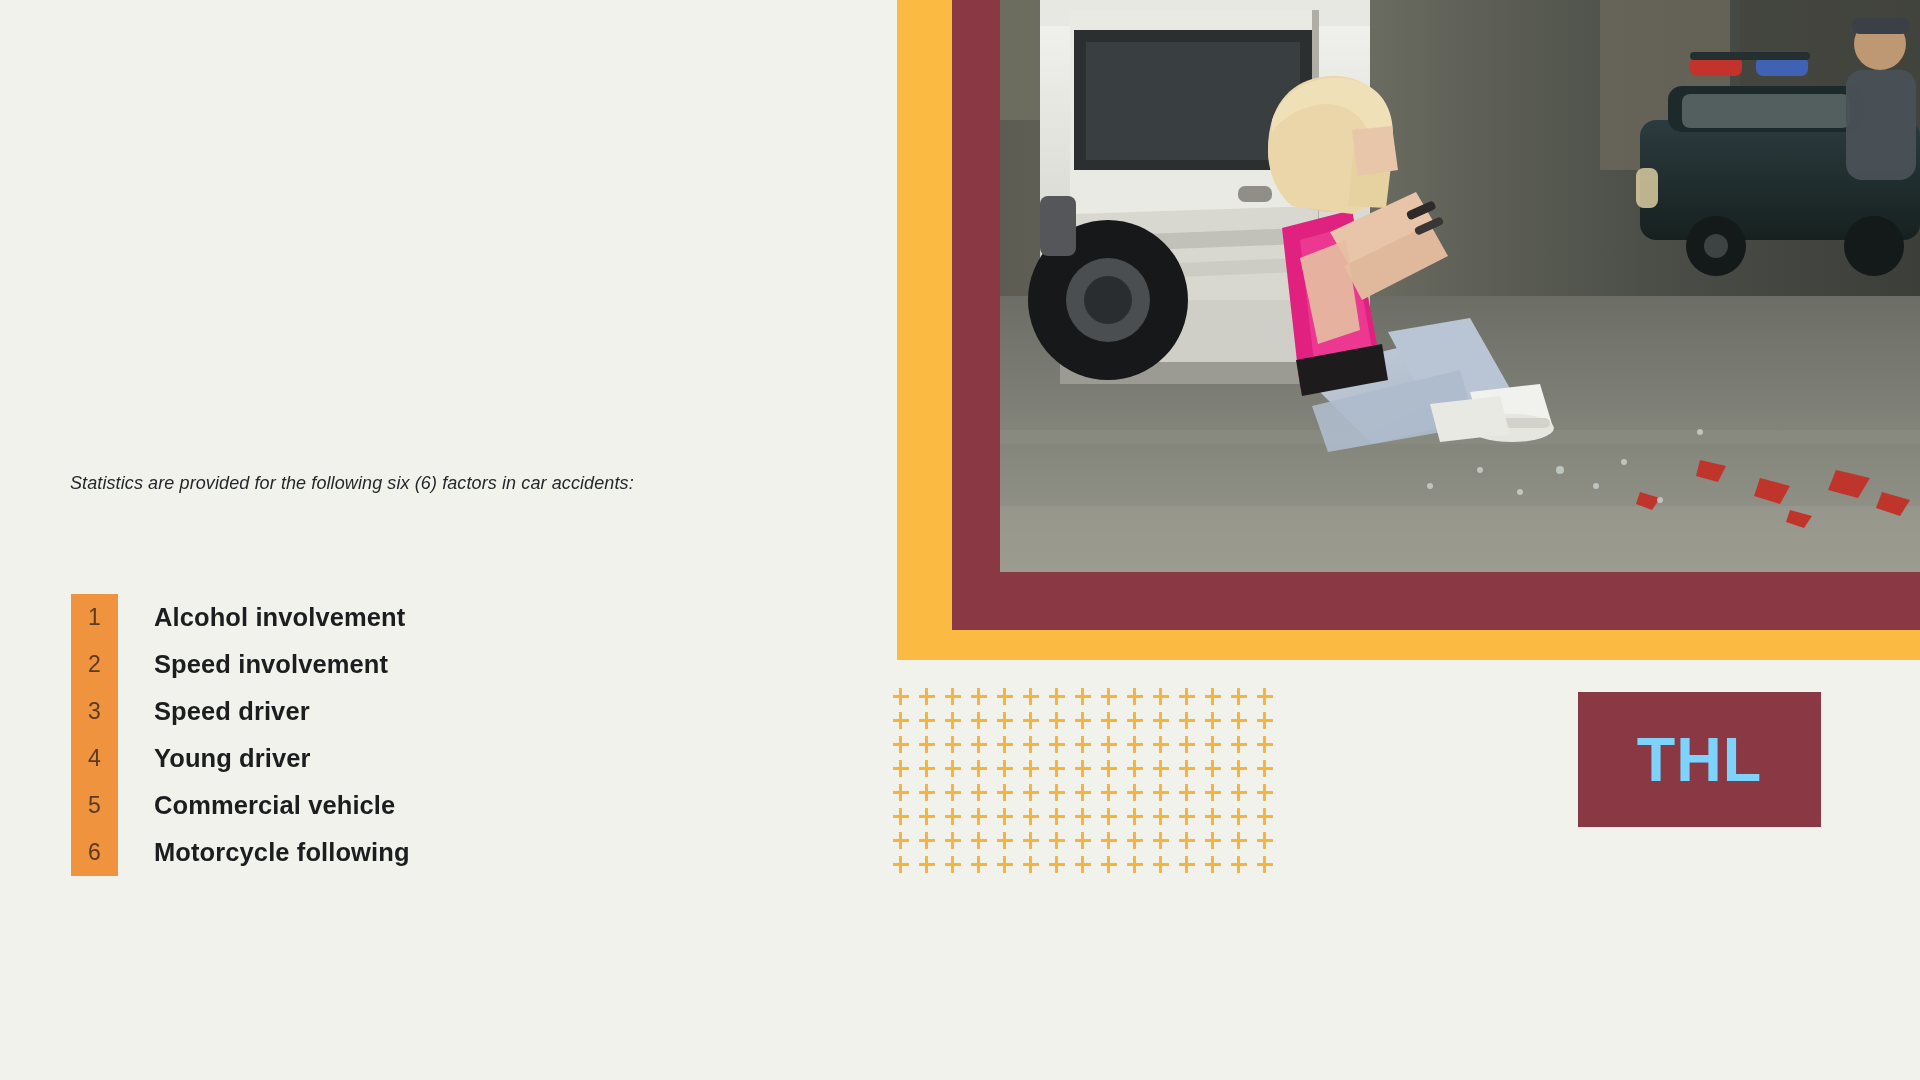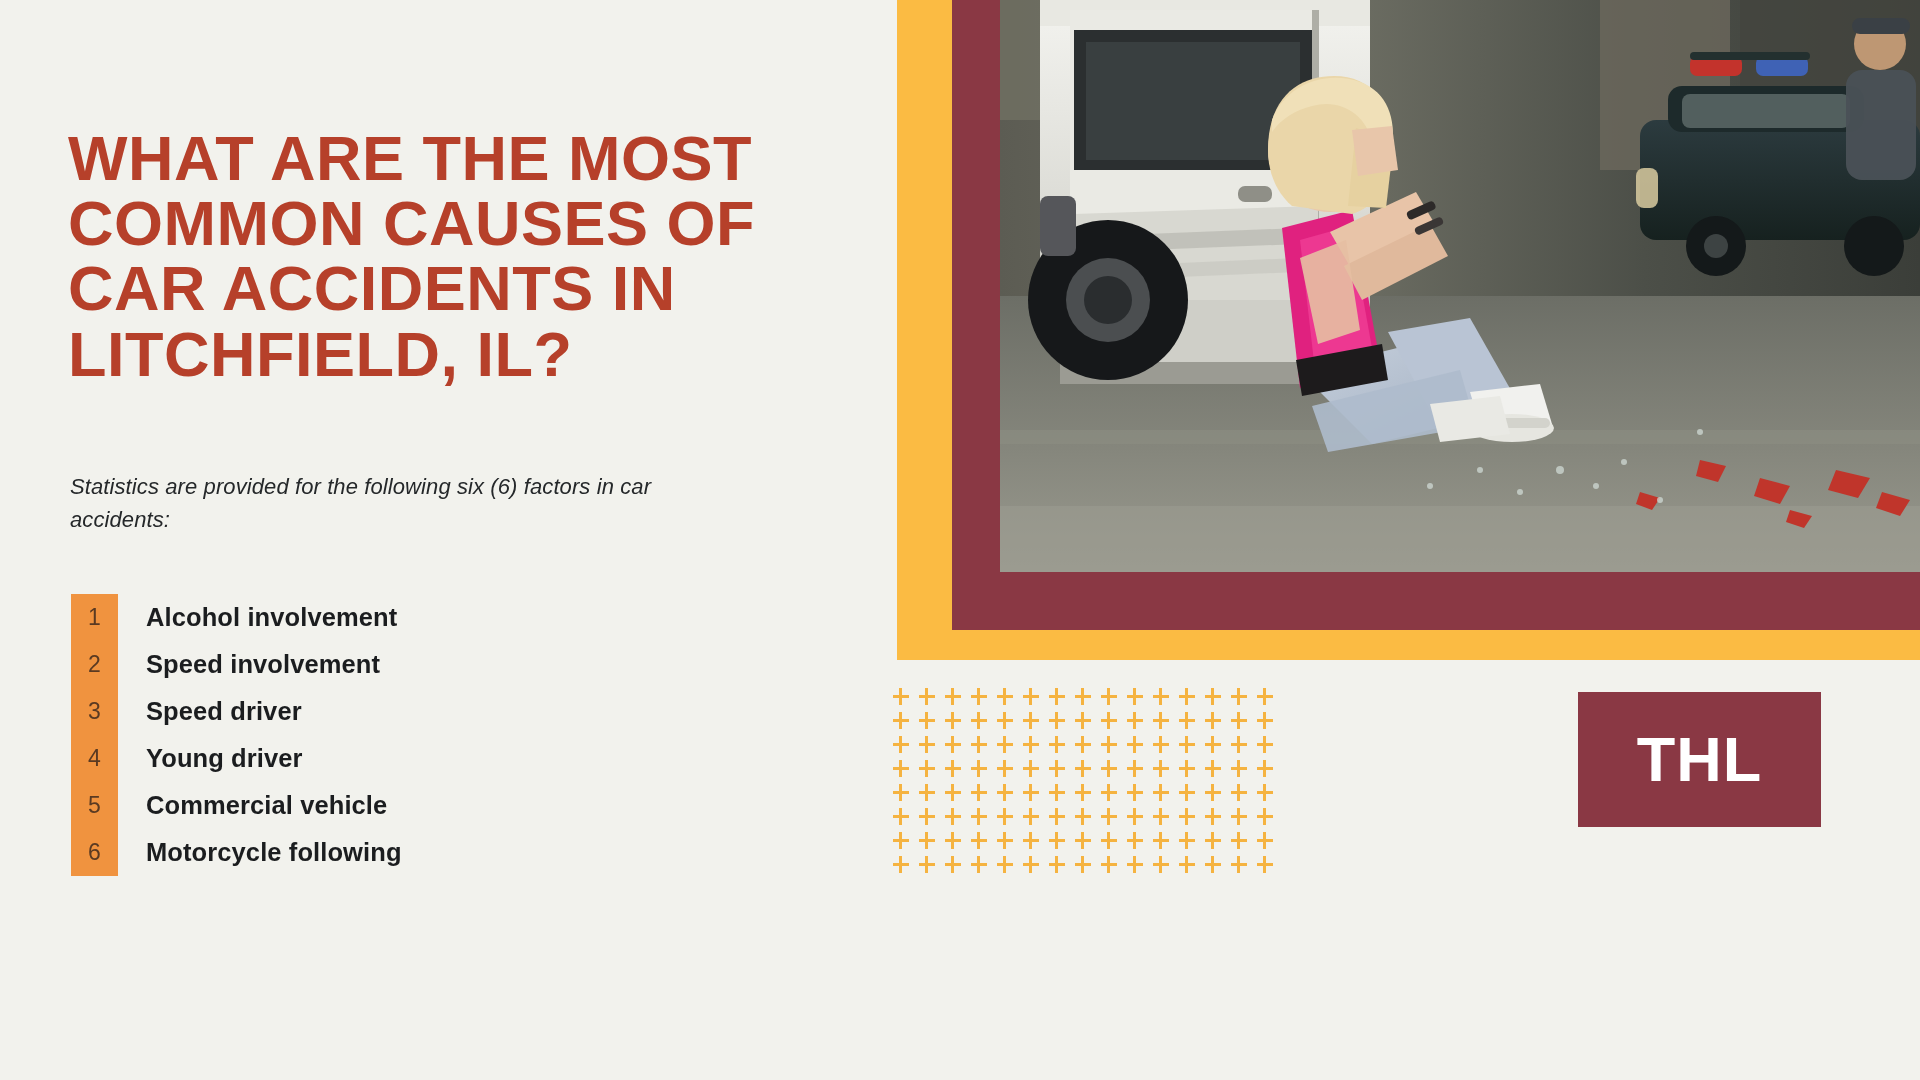--- a/index.html
+++ b/index.html
@@ -43,21 +43,21 @@
     letter-spacing: 0.5px;
     text-transform: uppercase;
   }
   .subtitle {
     position: absolute;
     left: 2px;
     top: 470px;
     width: 640px;
     margin: 0;
     color: #25282a;
-    font-size: 22px;
+    font-size: 18px;
     font-style: italic;
     line-height: 1.52;
     letter-spacing: 0.1px;
   }
 
   .factor-list {
     position: absolute;
     left: 3px;
     top: 594px;
     width: 700px;
@@ -80,21 +80,21 @@
     height: 47px;
     background: #f0933f;
     color: #5a3a22;
     font-size: 23px;
     font-weight: 400;
     line-height: 47px;
     text-align: center;
     font-family: "Liberation Sans", sans-serif;
   }
   .factor-label {
-    margin-left: 28px;
+    margin-left: 36px;
     color: #1b1d1f;
     font-size: 25.5px;
     font-weight: 700;
     letter-spacing: 0.1px;
     white-space: nowrap;
   }
 
   
   .photo-frame {
     position: absolute;
@@ -147,36 +147,35 @@
     left: 1578px;
     top: 692px;
     width: 243px;
     height: 135px;
     background: #8a3844;
     display: flex;
     align-items: center;
     justify-content: center;
   }
   .logo-text {
-    color: #ffffff;
+    color: #7dd3fc;
     font-size: 63px;
     font-weight: 700;
     letter-spacing: 1px;
     font-family: "Liberation Sans", sans-serif;
     line-height: 1;
   }
 </style>
 </head>
 <body>
 
 <div id="stage">
 
   <div class="left-col">
 
-    <h1 class="headline">WHAT ARE THE MOST COMMON CAUSES OF CAR ACCIDENTS IN LITCHFIELD, IL?</h1>
 
     <p class="subtitle">Statistics are provided for the following six (6) factors in car accidents:</p>
 
     <ul class="factor-list">
       <li class="factor-item">
         <span class="factor-badge">1</span>
         <span class="factor-label">Alcohol involvement</span>
       </li>
       <li class="factor-item">
         <span class="factor-badge">2</span>

